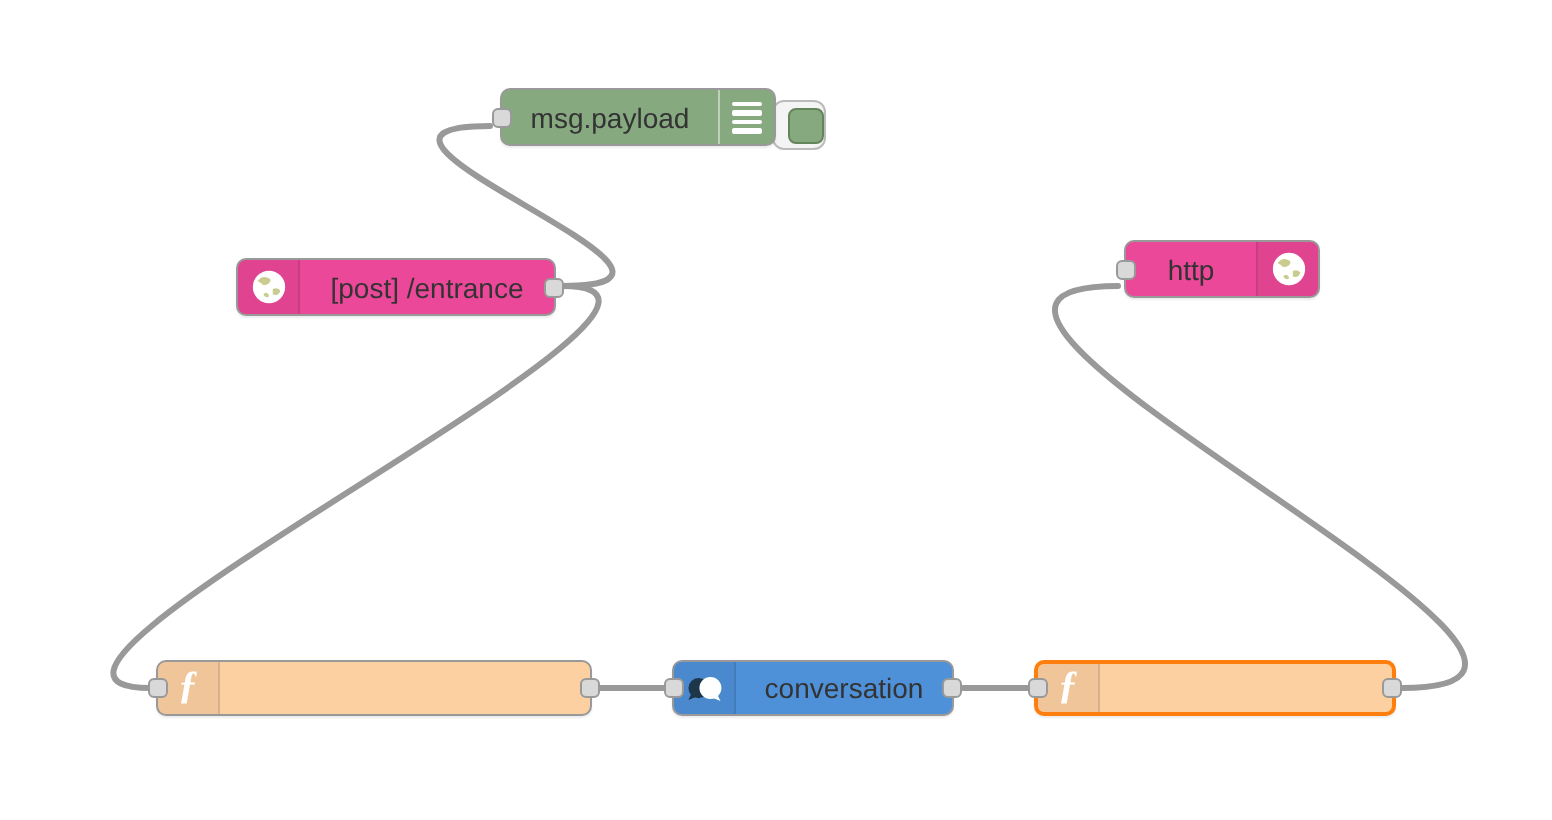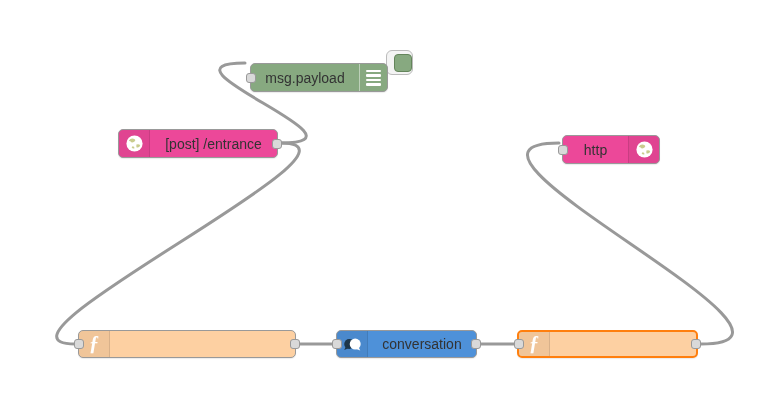--- a/index.html
+++ b/index.html
@@ -75,21 +75,21 @@
     <path class="wire" d="M 281 143 C 391 143, -35 344, 75 344"></path>
     <path class="wire" d="M 296 344 L 336 344"></path>
     <path class="wire" d="M 477 344 L 517 344"></path>
     <path class="wire" d="M 701 344 C 851 344, 409 143, 559 143"></path>
   </svg>
 
   <div class="debug-toggle">
     <div class="debug-toggle-inner"></div>
   </div>
 
-  <div class="node debug" style="left:250px;top:63px;width:138px;height:29px;">
+  <div class="node debug" style="left:250px;top:44px;width:138px;height:29px;">
     <div class="port in"></div>
     <div class="label">msg.payload</div>
     <div class="burger-area">
         <i></i>
         <i></i>
         <i></i>
         <i></i>
       </div>
   </div>
 
@@ -99,21 +99,21 @@
         <circle cx="10" cy="10" r="8.5" fill="#ffffff"></circle>
         <path fill="#c9cc8e" d="M4 7 q2 -3 5 -2 q3 1 1 3 q-3 2 -4 0 z"></path>
         <path fill="#c9cc8e" d="M12 11 q3 -1 4 1 q-1 3 -4 2 z"></path>
         <path fill="#c9cc8e" d="M8 13 q2 0 2 2 q-2 1 -3 -1 z"></path>
       </svg>
     </div>
     <div class="label">[post] /entrance</div>
     <div class="port out"></div>
   </div>
 
-  <div class="node khaki" style="left:562px;top:135px;width:98px;height:29px;">
+  <div class="node khaki" style="left:562px;top:120px;width:98px;height:29px;">
     <div class="port in"></div>
     <div class="label">http</div>
     <div class="icon-area right">
       <svg width="19" height="19" viewBox="0 0 20 20">
         <circle cx="10" cy="10" r="8.5" fill="#ffffff"></circle>
         <path fill="#c9cc8e" d="M4 7 q2 -3 5 -2 q3 1 1 3 q-3 2 -4 0 z"></path>
         <path fill="#c9cc8e" d="M12 11 q3 -1 4 1 q-1 3 -4 2 z"></path>
         <path fill="#c9cc8e" d="M8 13 q2 0 2 2 q-2 1 -3 -1 z"></path>
       </svg>
     </div>

